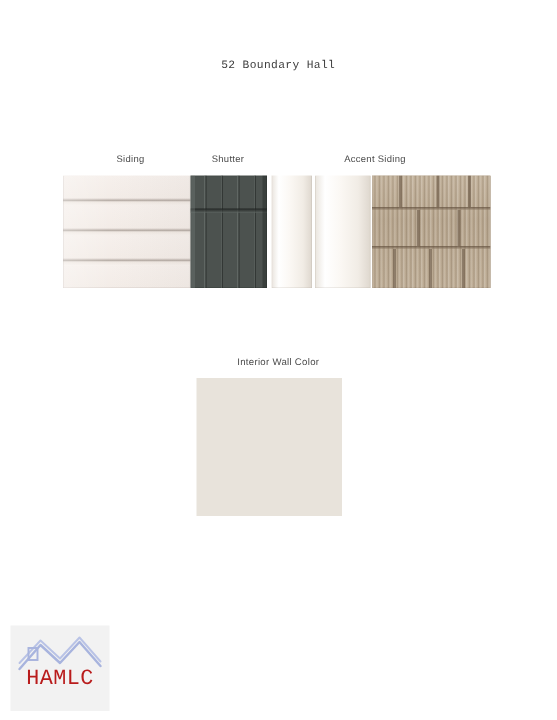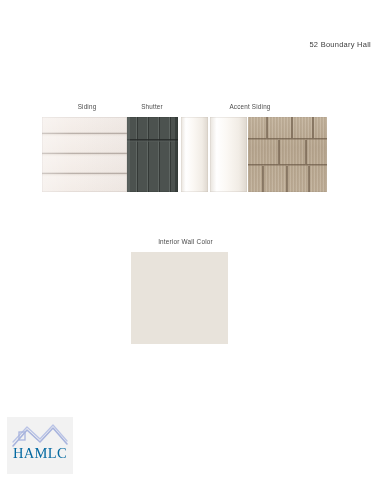--- a/index.html
+++ b/index.html
@@ -20,24 +20,25 @@
     position: absolute;
     inset: 0;
   }
 
   
   .board-title {
     position: absolute;
     left: 0;
     right: 0;
     top: 40px;
-    text-align: right;
+    text-align: center;
     font-size: 7.5px;
     letter-spacing: 0.25px;
     color: #3d3d3d;
+    font-family: Liberation Mono, monospace;
   }
 
   
   .swatch-labels {
     position: absolute;
     left: 0;
     top: 103px;
     width: 371px;
     height: 12px;
   }
@@ -222,22 +223,22 @@
   }
   .logo-text {
     position: absolute;
     left: 0;
     right: 0;
     top: 28px;
     text-align: center;
     font-size: 14.5px;
     font-weight: 400;
     letter-spacing: 0.3px;
-    color: #0369a1;
-    font-family: Liberation Serif, serif;
+    color: #b91c1c;
+    font-family: Liberation Mono, monospace;
   }
 </style>
 </head>
 <body>
 
 <div class="page">
 
   <div class="board-title">52 Boundary Hall</div>
 
   <div class="swatch-labels">

